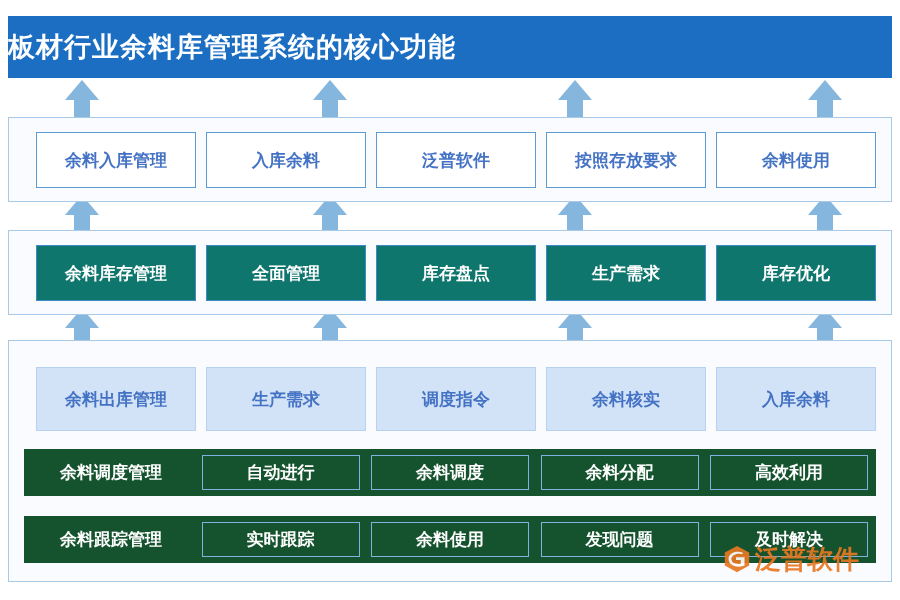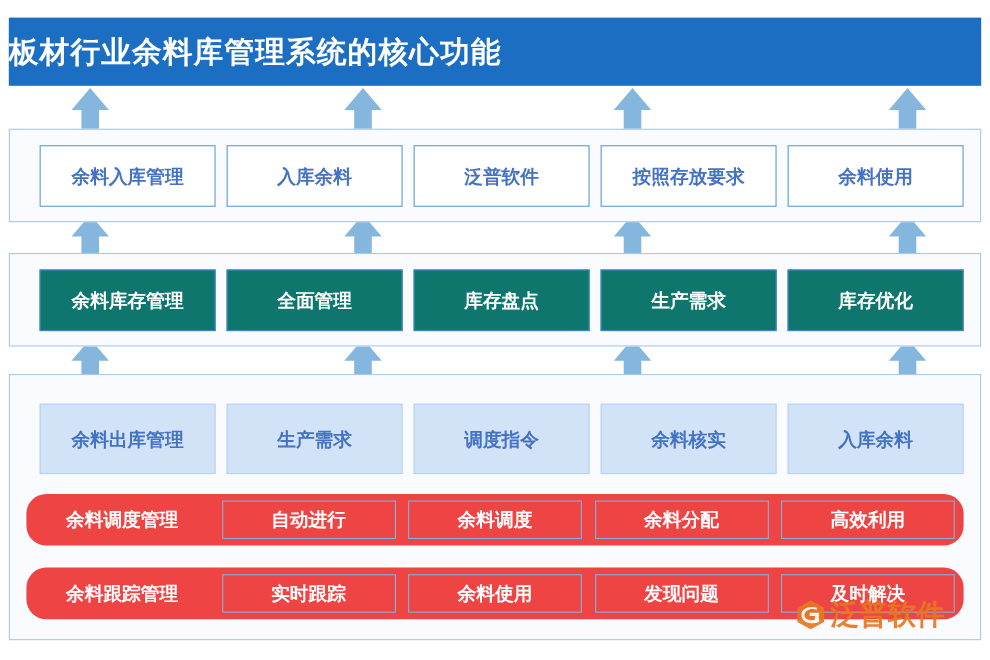--- a/index.html
+++ b/index.html
@@ -131,27 +131,26 @@
     color: #4472C4;
     font-size: 17px;
   }
 
   
   .bar {
     position: absolute;
     left: 15px;
     right: 15px;
     height: 47px;
-    background: #ef4444;
+    background: #14532d;
     display: flex;
     align-items: center;
     justify-content: space-between;
     padding: 0 8px;
     box-sizing: border-box;
-    border-radius: 18px;
   }
   #row-4 { top: 108px; }
   #row-5 { top: 175px; }
   .bar .cell {
     width: 158px;
     height: 35px;
     color: #FFFFFF;
     font-size: 17px;
     border: 1px solid #7FB2E0;
   }

